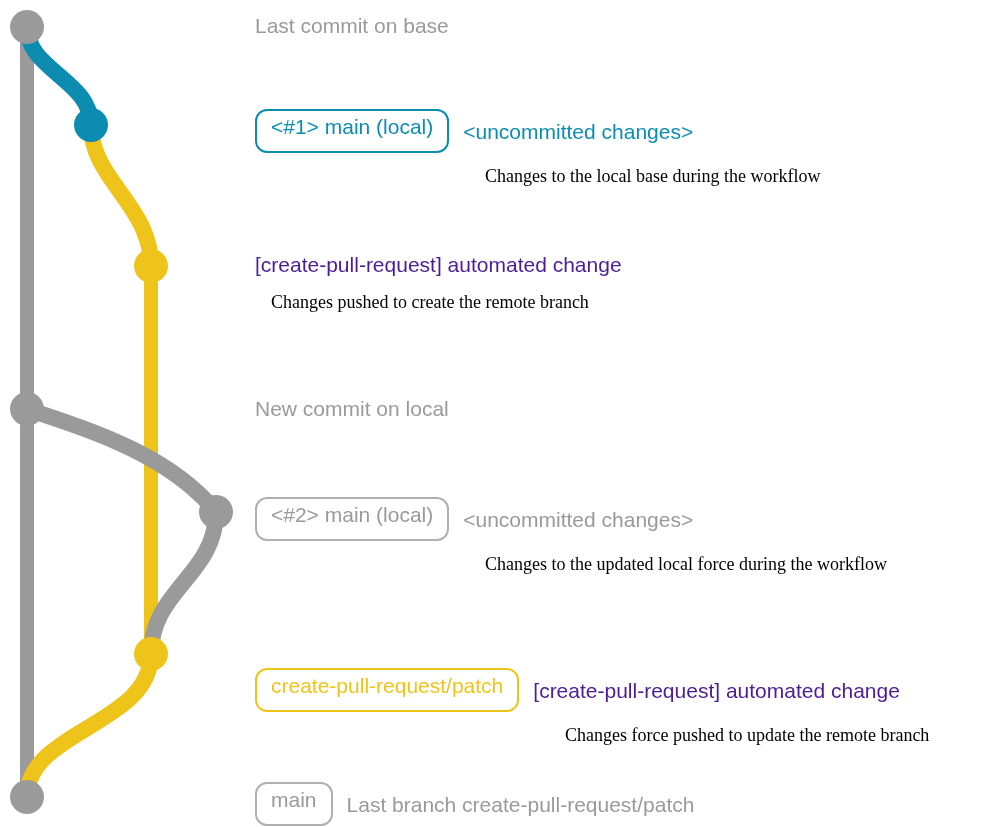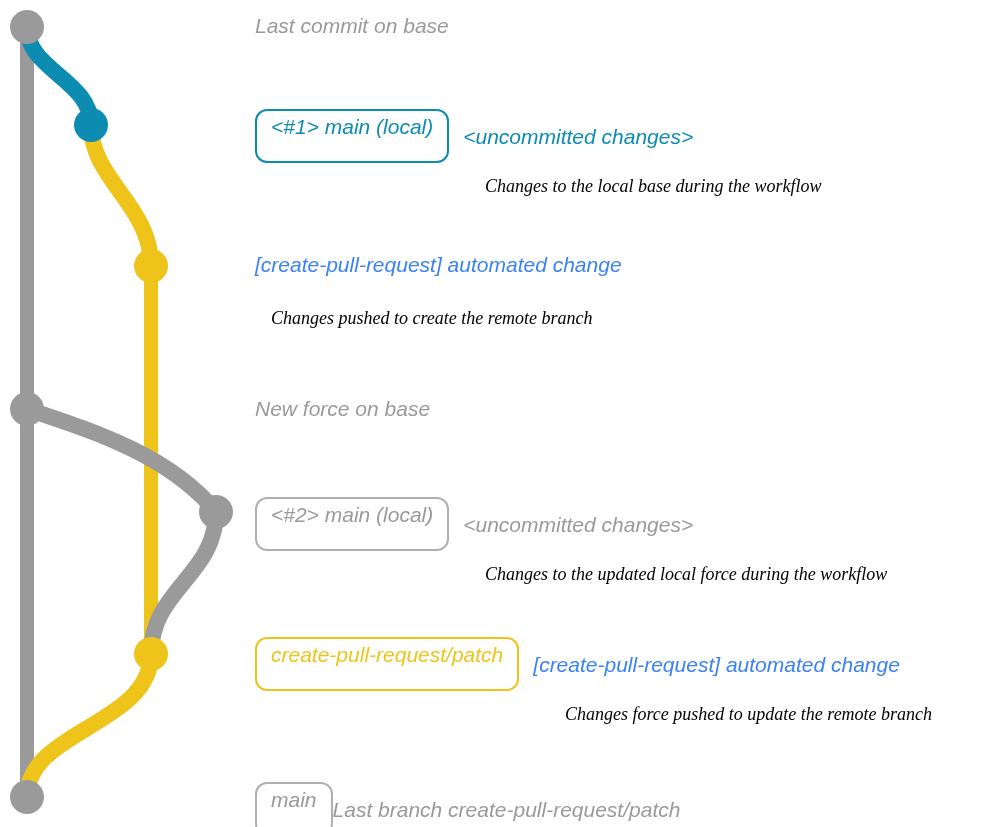--- a/index.html
+++ b/index.html
@@ -11,59 +11,58 @@
     font-family: "Liberation Sans", sans-serif;
     width: 981px;
     height: 827px;
     overflow: hidden;
   }
   #stage {
     position: relative;
     width: 981px;
     height: 827px;
     background: #ffffff;
-    font-style: italic;
   }
   #graph-svg {
     position: absolute;
     left: 0;
     top: 0;
     width: 981px;
     height: 827px;
   }
   .row {
     position: absolute;
     display: flex;
     align-items: flex-start;
   }
   .pill {
     display: inline-flex;
     align-items: center;
     justify-content: center;
     border: 2px solid #9a9a9a;
     border-radius: 12px;
-    padding: 5px 14px 24px 14px;
+    padding: 5px 14px 14px 14px;
     font-size: 21px;
     line-height: 1;
     color: #9a9a9a;
     background: #ffffff;
     white-space: nowrap;
     box-sizing: border-box;
   }
   .pill.blue { border-color: #0d8cb2; color: #0d8cb2; }
   .pill.yellow { border-color: #efc41a; color: #efc41a; }
   .pill.gray { border-color: #b0b0b0; color: #9a9a9a; }
 
   .subject {
     font-size: 21px;
     line-height: 1;
     white-space: nowrap;
   }
   .subject.blue { color: #0d8cb2; }
-  .subject.yellow { color: #3b82f6; }
+  .subject.yellow { color: #4c1d95; }
   .subject.gray { color: #9a9a9a; }
 
   .note {
     font-family: "Liberation Serif", serif;
     font-size: 18px;
     color: #000000;
     white-space: nowrap;
     line-height: 1;
   }
 </style>
@@ -112,48 +111,48 @@
         <span class="pill blue">&lt;#1&gt; main (local)</span>
         <span class="subject blue">&lt;uncommitted changes&gt;</span>
       </div>
       <div class="note" style="margin-left:230px; margin-top:14px;">Changes to the local base during the workflow</div>
     </div>
   </div>
 
   <div class="row" style="left:255px; top:254px;">
     <div style="display:flex; flex-direction:column;">
       <span class="subject yellow">[create-pull-request] automated change</span>
-      <div class="note" style="margin-left:16px; margin-top:34px;">Changes pushed to create the remote branch</div>
+      <div class="note" style="margin-left:16px; margin-top:18px;">Changes pushed to create the remote branch</div>
     </div>
   </div>
 
   <div class="row" style="left:255px; top:398px;">
-    <span class="subject gray">New force on base</span>
+    <span class="subject gray">New commit on local</span>
   </div>
 
   <div class="row" style="left:255px; top:497px;">
     <div style="display:flex; flex-direction:column;text-align:center;">
       <div style="display:flex; align-items:center; gap:14px;">
         <span class="pill gray">&lt;#2&gt; main (local)</span>
         <span class="subject gray">&lt;uncommitted changes&gt;</span>
       </div>
       <div class="note" style="margin-left:230px; margin-top:14px;">Changes to the updated local force during the workflow</div>
     </div>
   </div>
 
   <div class="row" style="left:255px; top:637px;">
     <div style="display:flex; flex-direction:column;">
-      <div style="display:flex; align-items:center; gap:14px;">
+      <div style="display:flex; align-items:center; gap:14px;margin-top:31px;">
         <span class="pill yellow">create-pull-request/patch</span>
         <span class="subject yellow">[create-pull-request] automated change</span>
       </div>
       <div class="note" style="margin-left:310px; margin-top:14px;">Changes force pushed to update the remote branch</div>
     </div>
   </div>
 
   <div class="row" style="left:255px; top:782px;">
-    <div style="display:flex; align-items:center; ">
+    <div style="display:flex; align-items:center; gap:14px;">
       <span class="pill gray">main</span>
       <span class="subject gray">Last branch create-pull-request/patch</span>
     </div>
   </div>
 
 </div>
 
 </body></html>

